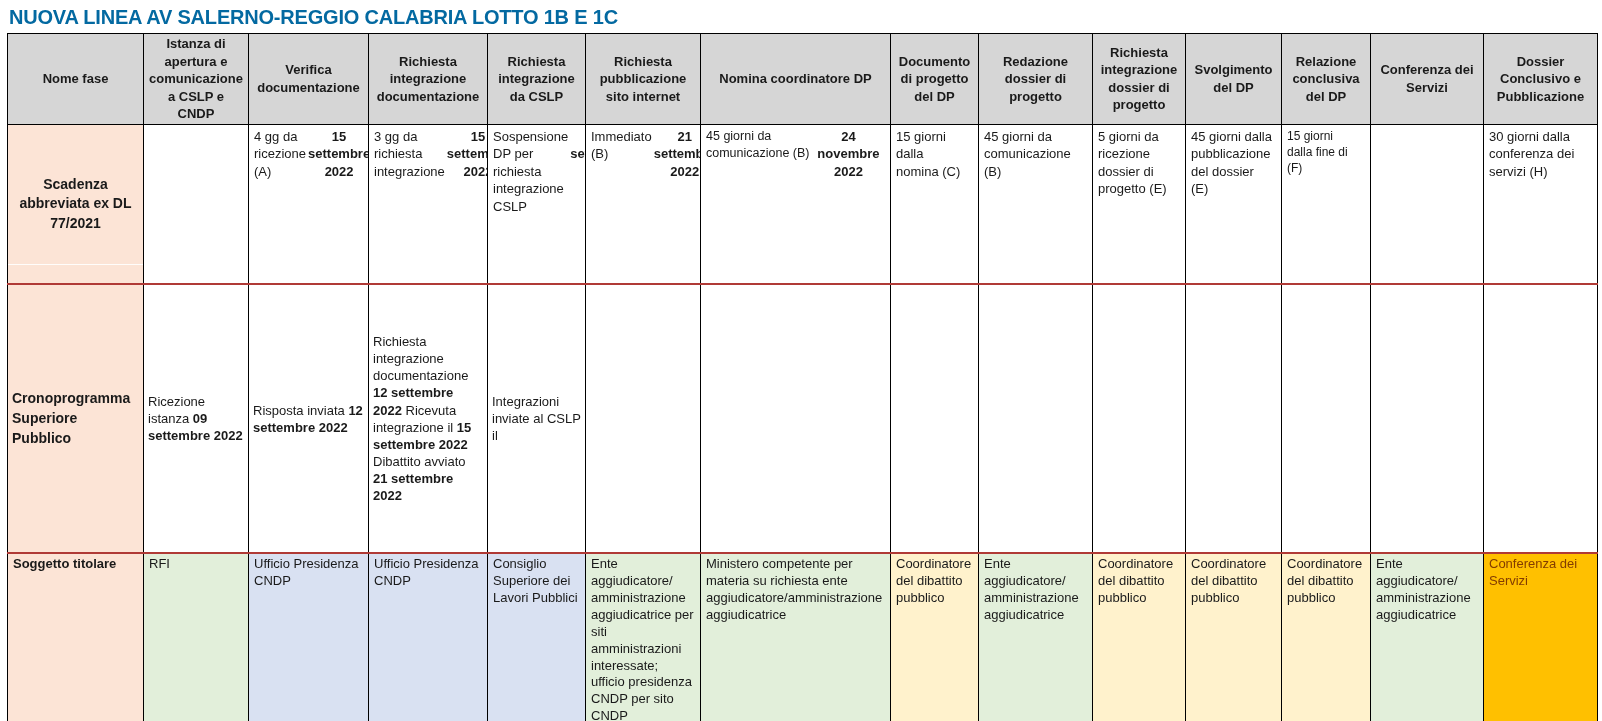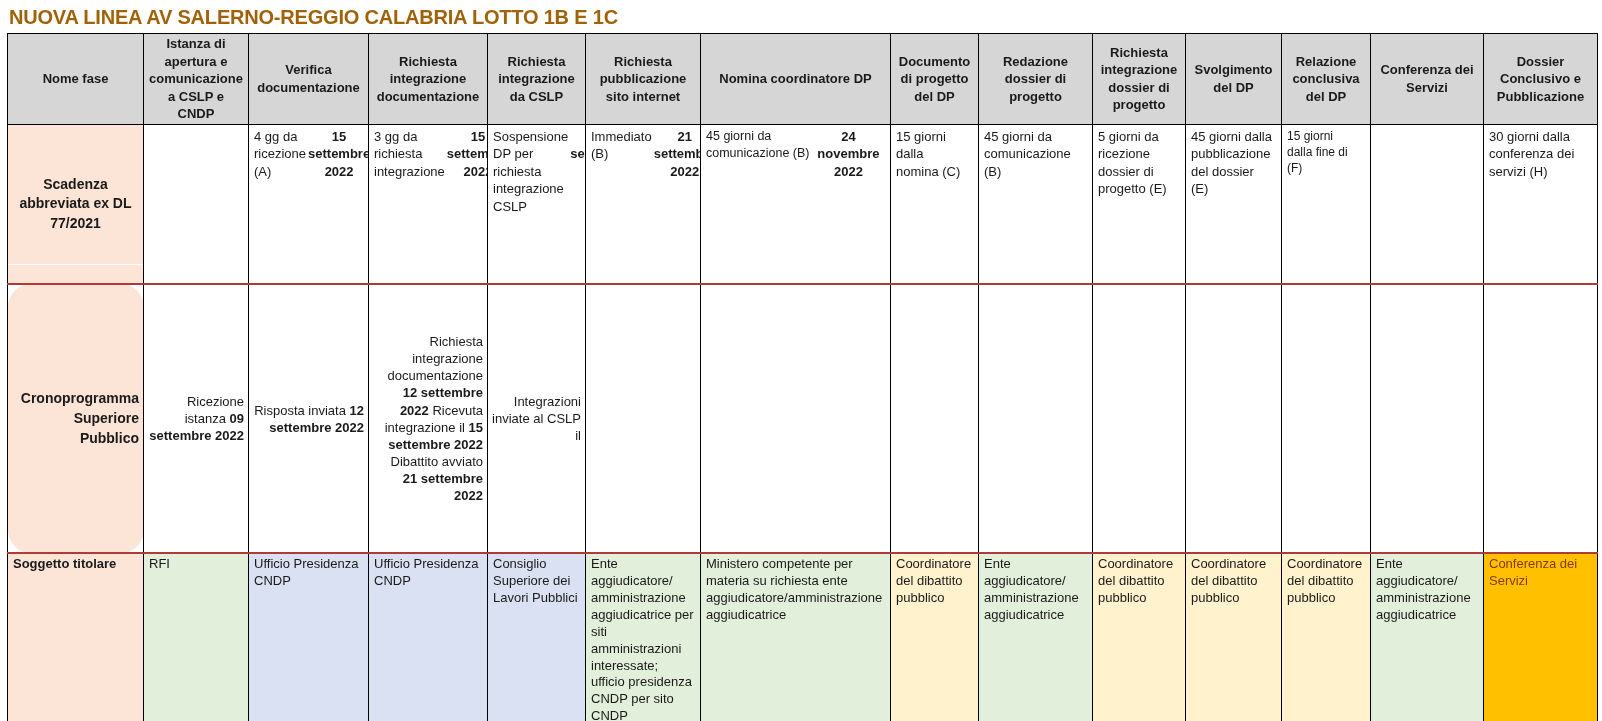--- a/index.html
+++ b/index.html
@@ -2,21 +2,21 @@
 <html style="--header-light: #E9E9E9; --header-dark: #D6D6D6; --label-peach: #FCE4D6; --green: #E2EFDA; --blue: #D9E1F2; --yellow: #FFF2CC; --orange: #FFC000; --orange-text: #833C00; --divider-red: #B03A36; --border: #000000;"><head>
 <meta charset="utf-8">
 <style>
   html,body{margin:0;padding:0;background:#fff;}
   body{
     width:1602px;height:721px;overflow:hidden;
     font-family:"Liberation Sans",sans-serif;color:#1a1a1a;
     -webkit-font-smoothing:antialiased;
   }
   .page-title{
-    font-size:20px;font-weight:bold;color:#a16207;
+    font-size:20px;font-weight:bold;color:#0369a1;
     margin:6px 0 4px 9px;letter-spacing:-0.2px;
   }
   table.proc{
     border-collapse:collapse;table-layout:fixed;
     margin-left:7px;width:1590px;
   }
   td{border:1px solid #000;box-sizing:border-box;overflow:hidden;
      overflow-wrap:break-word;}
   
   .r-letters td{
@@ -45,22 +45,22 @@
              border-bottom:2px solid var(--divider-red);}
   .r-scad td.rowlabel{vertical-align:middle;padding:2px 4px;}
   .sc{display:flex;flex-direction:row;justify-content:space-between;
       height:100%;box-sizing:border-box;padding:3px 5px 0 5px;}
   .note{font-size:13px;line-height:1.35;text-align:left;}
   .sdate{font-weight:bold;font-size:13px;text-align:center;
          padding:0 2px 16px 2px;line-height:1.35;}
   .nC .note{font-size:12.5px;}
   .nG .note{font-size:12px;}
   
-  .r-crono td{height:269px;vertical-align:middle;text-align:right;
-              padding:2px 4px;border-bottom:2px solid var(--divider-red);border-radius:23px;}
+  .r-crono td{height:269px;vertical-align:middle;text-align:left;
+              padding:2px 4px;border-bottom:2px solid var(--divider-red);}
   .cr{font-size:13px;line-height:1.32;white-space:pre-line;}
   
   .r-sogg td{height:193px;vertical-align:top;text-align:left;
              padding:2px 5px;font-size:13px;line-height:1.3;}
   .bg-green{background:var(--green);}
   .bg-blue{background:var(--blue);}
   .bg-yellow{background:var(--yellow);}
   .bg-orange{background:var(--orange);color:var(--orange-text);}
   .txt-lg{font-size:14.5px;line-height:1.25;}
   .txt-sm{font-size:12.5px;}

